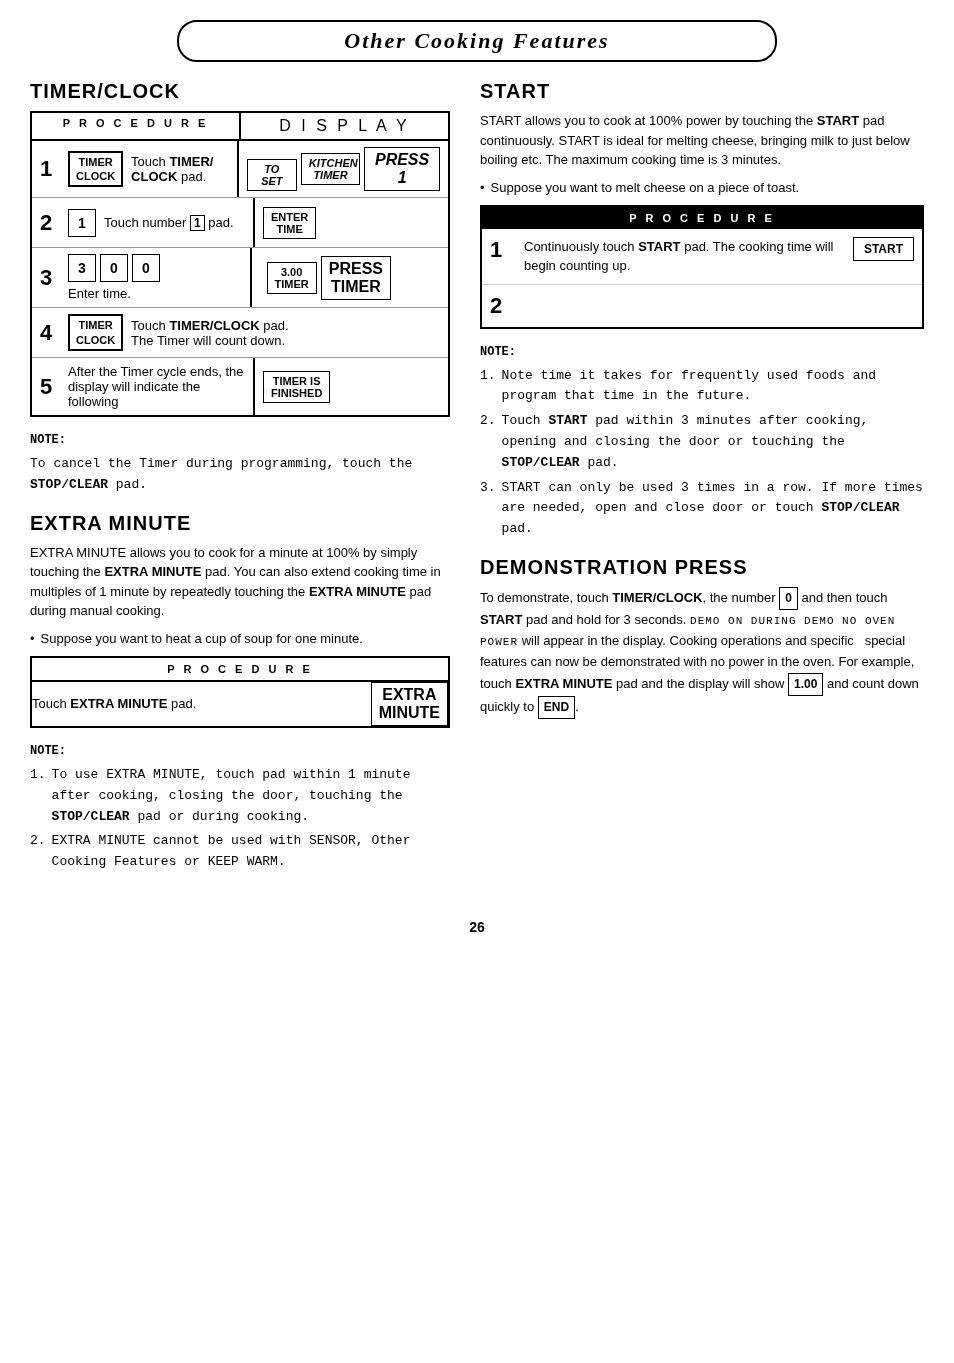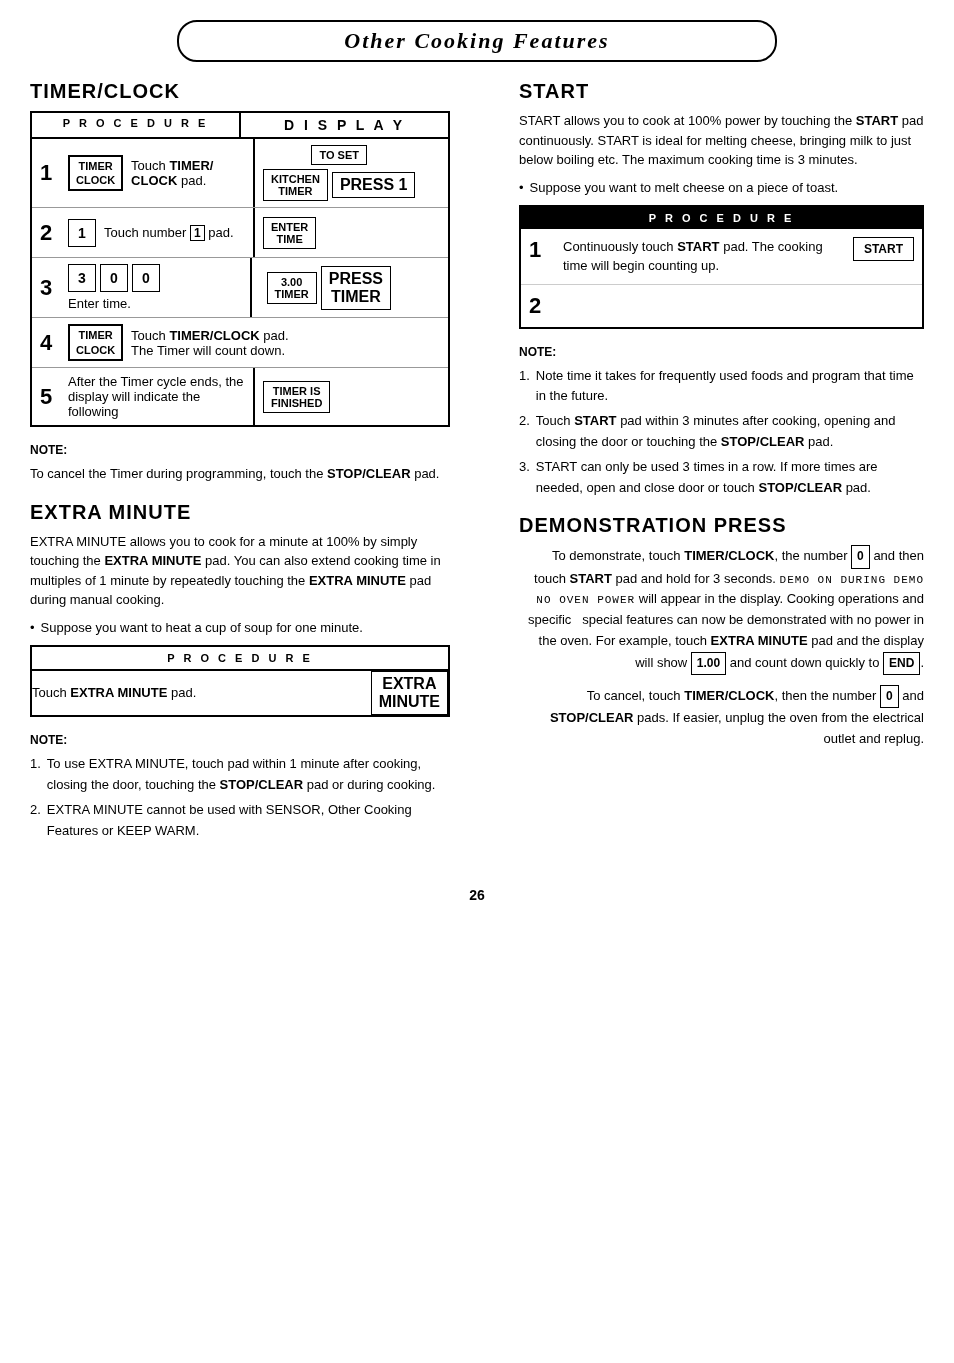--- a/index.html
+++ b/index.html
@@ -26,21 +26,21 @@
       font-size: 22px;
       font-weight: bold;
       letter-spacing: 2px;
     }
     .two-col {
       display: flex;
       gap: 30px;
       align-items: flex-start;
     }
     .left-col { width: 420px; flex-shrink: 0; }
-    .right-col { flex: 1; margin-left: 39px; }
+    .right-col { flex: 1; }
     .section-title {
       font-size: 20px;
       font-weight: 900;
       letter-spacing: 1px;
       margin-bottom: 8px;
     }
     .intro-text { margin-bottom: 10px; line-height: 1.5; }
     .bullet { display: flex; gap: 6px; margin-bottom: 10px; }
     .bullet::before { content: "•"; flex-shrink: 0; }
 
@@ -59,22 +59,22 @@
       letter-spacing: 3px;
       font-size: 11px;
       font-weight: bold;
       border-right: 2px solid #000;
     }
     .proc-title-right {
       flex: 1;
       text-align: center;
       padding: 4px;
       letter-spacing: 3px;
-      font-size: 14px;
-      font-weight: bold;
+      font-size: 16px;
+      font-weight: normal;
     }
     .proc-row {
       display: flex;
       border-bottom: 1px solid #999;
       min-height: 50px;
     }
     .proc-row:last-child { border-bottom: none; }
     .proc-step-num {
       width: 28px;
       font-size: 22px;
@@ -126,21 +126,21 @@
     .number-box {
       border: 1.5px solid #000;
       width: 28px;
       height: 28px;
       display: flex;
       align-items: center;
       justify-content: center;
       font-size: 14px;
       font-weight: bold;
     }
-    .note-section { margin-bottom: 16px; line-height: 1.6; }
+    .note-section { margin-bottom: 16px; line-height: 1.6; font-family: Liberation Mono, monospace; }
     .note-label { font-weight: 900; font-size: 12px; margin-bottom: 4px; }
     .numbered-note { display: flex; gap: 6px; margin-bottom: 4px; }
 
     
     .start-proc-wrapper {
       border: 2px solid #000;
       background: #000;
       margin-bottom: 14px;
     }
     .start-proc-title {
@@ -208,21 +208,21 @@
       margin-top: 30px;
     }
 
     .inline-box {
       border: 1.5px solid #000;
       padding: 1px 5px;
       font-size: 12px;
       font-weight: bold;
       display: inline-block;
     }
-    .demo-text { line-height: 1.6; margin-bottom: 10px; text-align: right; }
+    .demo-text { line-height: 1.6; margin-bottom: 10px; }
     .demo-mono {
       font-family: 'Courier New', monospace;
       font-size: 11px;
       letter-spacing: 1px;
     }
   </style>
 </head>
 <body>
 
 <div class="page-header">
@@ -242,21 +242,21 @@
           <div class="proc-title-right">D I S P L A Y</div>
         </div>
 
         <div class="proc-row">
           <div class="proc-step-num">1</div>
           <div class="proc-left">
             <div class="timer-clock-box">TIMER<br>CLOCK</div>
             <div>Touch <strong>TIMER/<br>CLOCK</strong> pad.</div>
           </div>
           <div class="proc-right">
-            <div style="display:flex; flex-direction:column; gap:4px; align-items:center;">
+            <div style="display:flex; flex-direction:row; gap:4px; align-items:flex-end;font-style:italic;">
               <div class="display-box">TO SET</div>
               <div style="display:flex; gap:4px; align-items:center;">
                 <div class="display-box">KITCHEN<br>TIMER</div>
                 <div class="press-box">PRESS 1</div>
               </div>
             </div>
           </div>
         </div>
 
         <div class="proc-row">
@@ -385,21 +385,18 @@
           <span>START can only be used 3 times in a row. If more times are needed, open and close door or touch <strong>STOP/CLEAR</strong> pad.</span>
         </div>
       </div>
     </div>
 
     <div>
       <div class="section-title">DEMONSTRATION PRESS</div>
       <div class="demo-text">
         To demonstrate, touch <strong>TIMER/CLOCK</strong>, the number <span class="inline-box">0</span> and then touch <strong>START</strong> pad and hold for 3 seconds. <span class="demo-mono">DEMO ON DURING DEMO NO OVEN POWER</span> will appear in the display. Cooking operations and specific&nbsp;&nbsp;&nbsp;special features can now be demonstrated with no power in the oven. For example, touch <strong>EXTRA MINUTE</strong> pad and the display will show <span class="inline-box">1.00</span> and count down quickly to <span class="inline-box">END</span>.
       </div>
-      <div class="demo-text">
-        To cancel, touch <strong>TIMER/CLOCK</strong>, then the number <span class="inline-box">0</span> and <strong>STOP/CLEAR</strong> pads. If easier, unplug the oven from the electrical outlet and replug.
-      </div>
     </div>
 
   </div>
 </div>
 
 <div class="page-number">26</div>
 
 </body></html>

